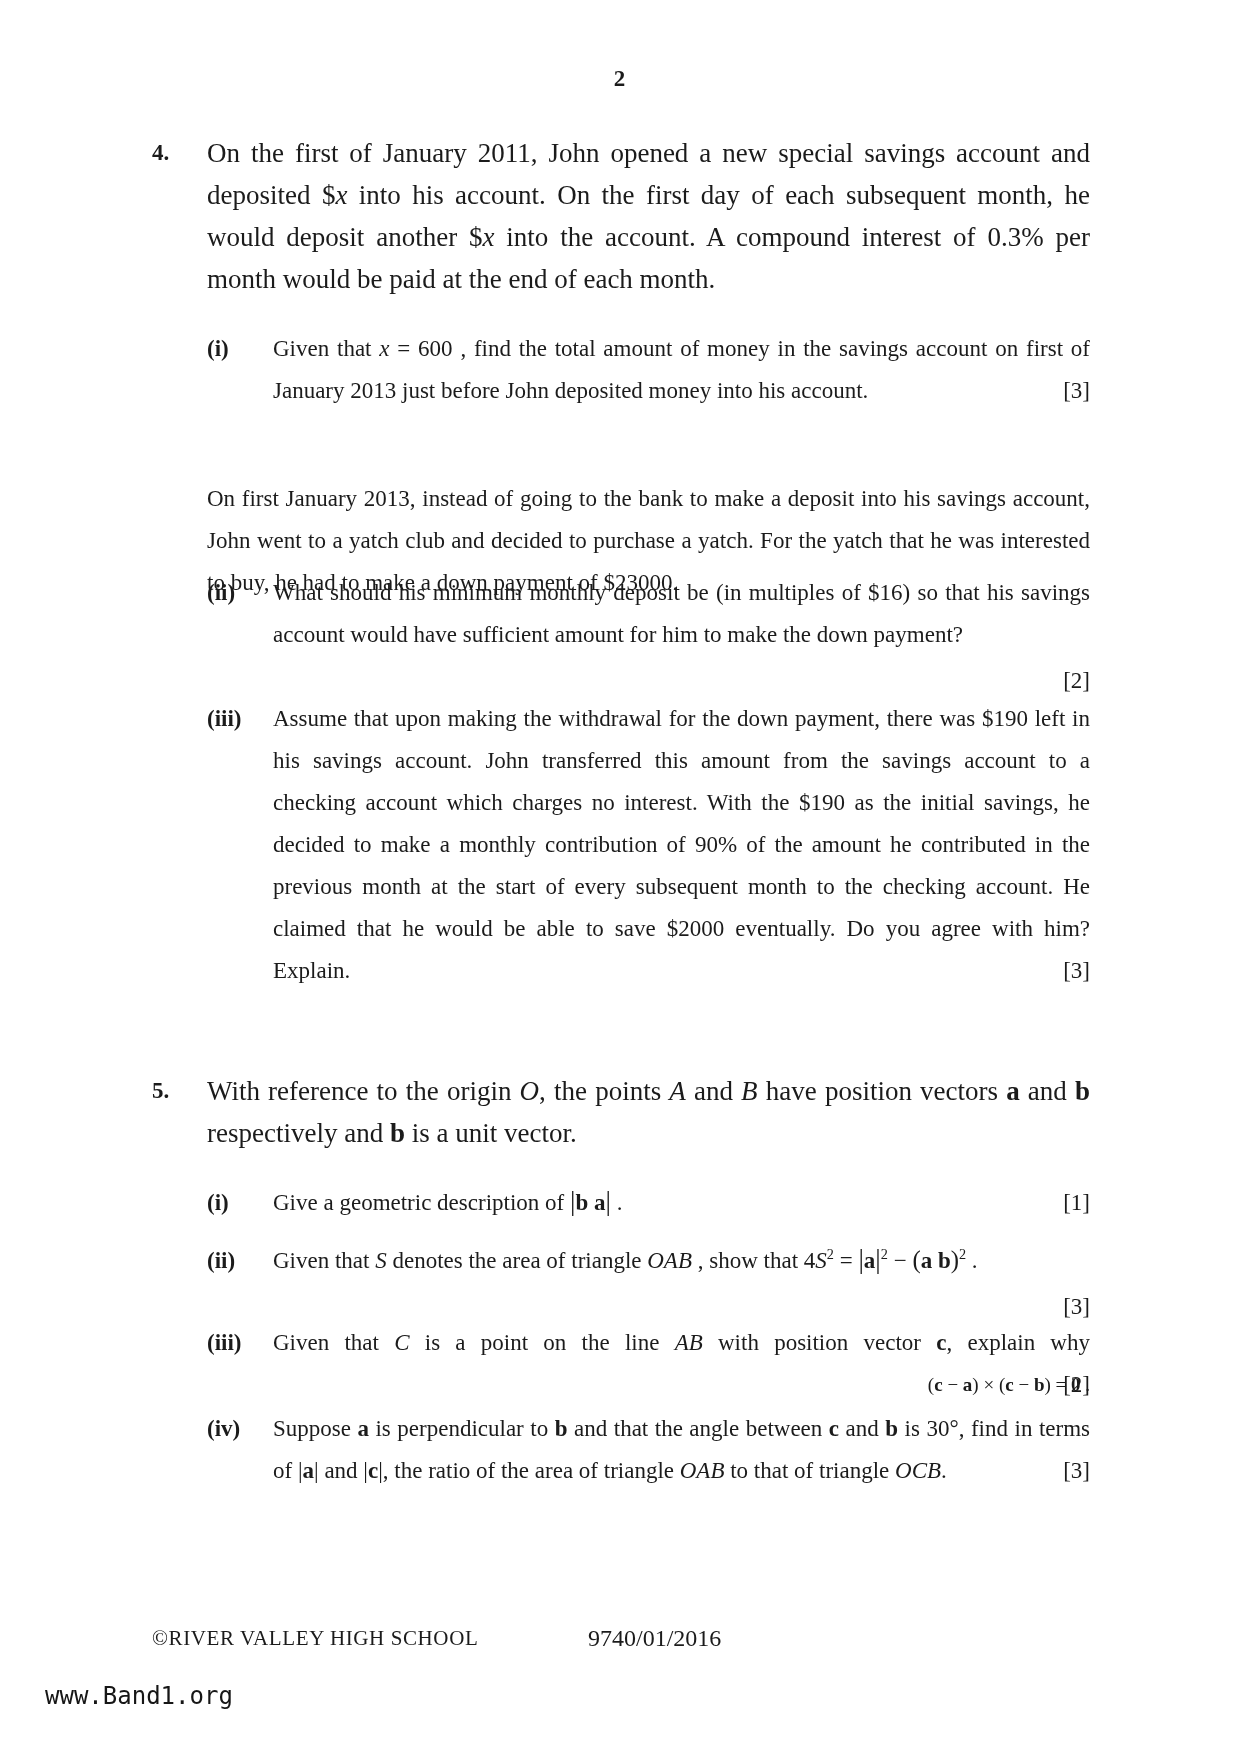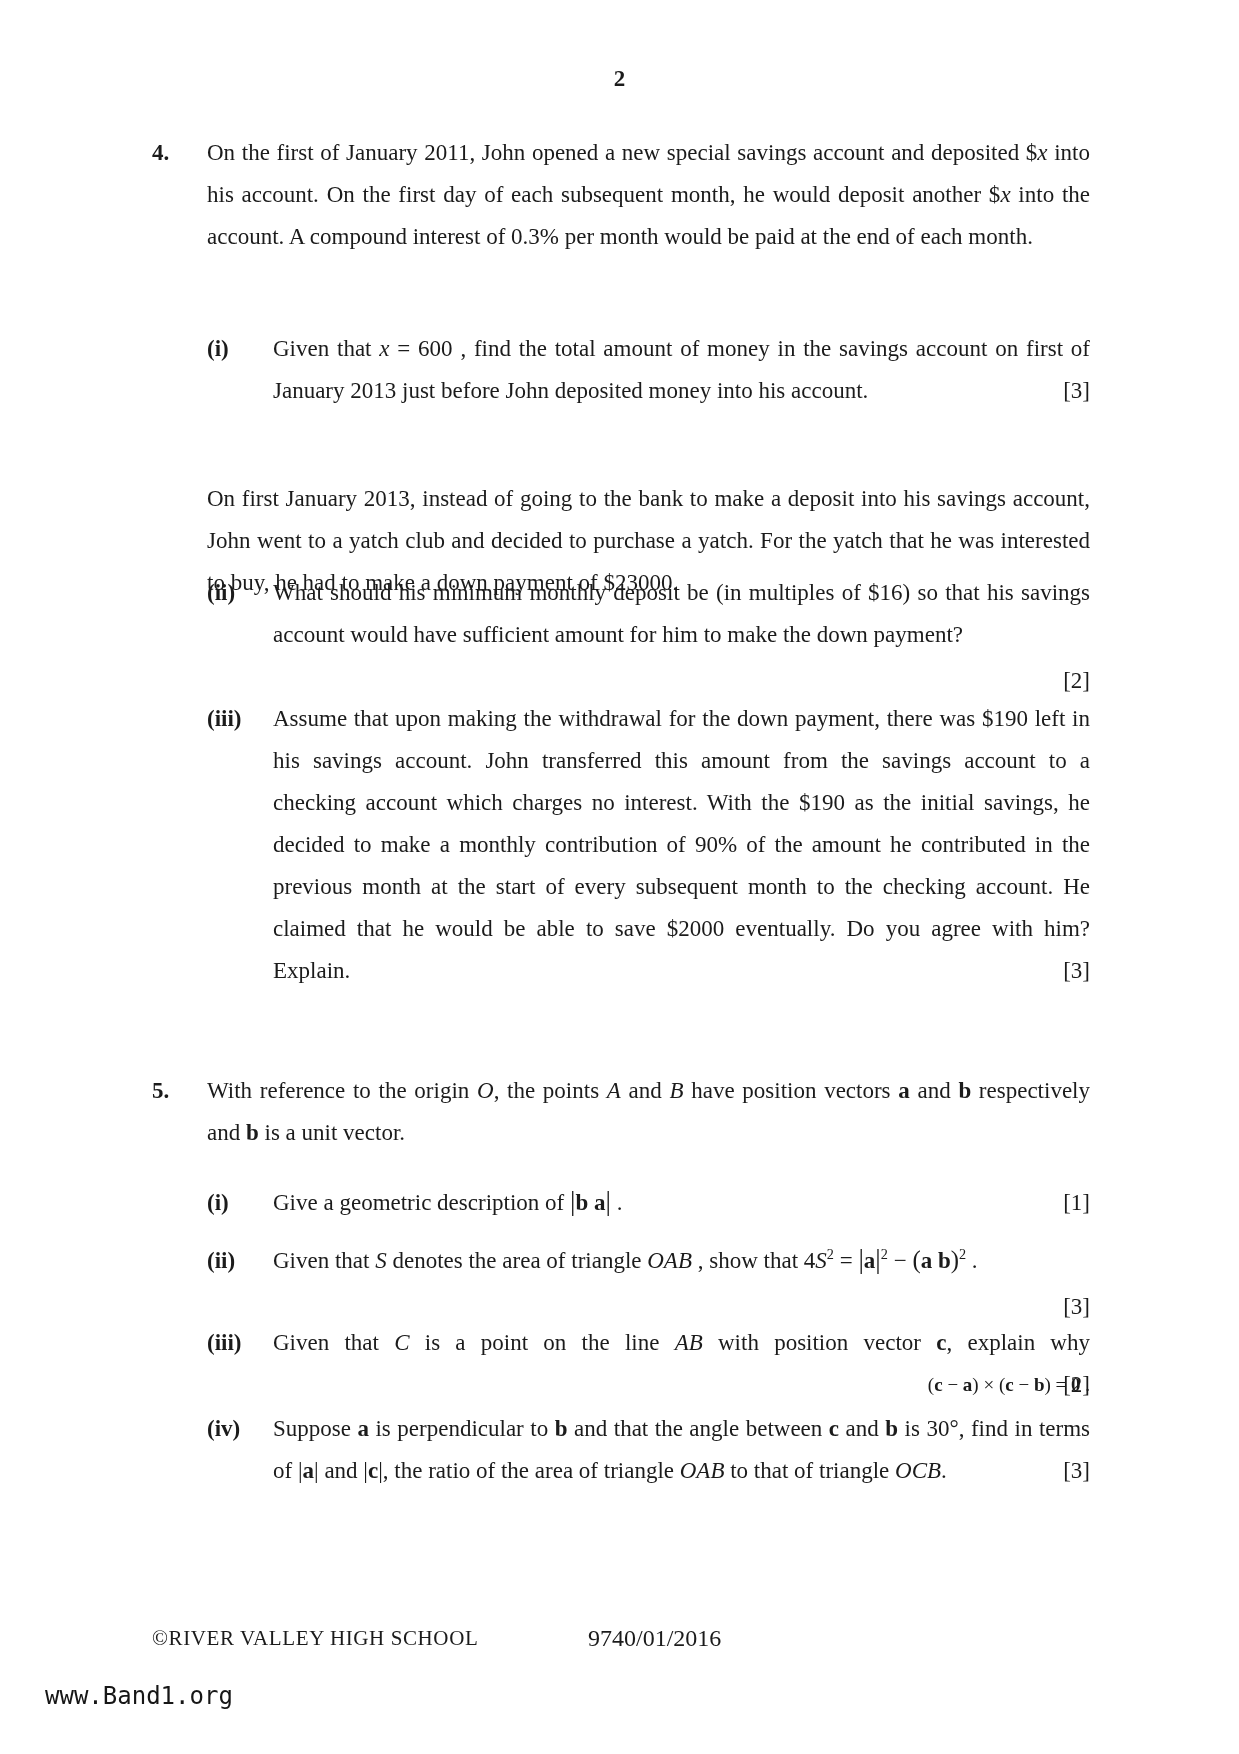--- a/index.html
+++ b/index.html
@@ -11,21 +11,21 @@
     color:#1b1b1b;
     overflow:hidden;
   }
   .pagenum{
     position:absolute;top:64px;left:0;width:1239px;
     text-align:center;font-size:23px;font-weight:bold;line-height:30px;
   }
   
   .qrow{position:absolute;left:152px;right:149px;}
   .qnum{position:absolute;left:0;top:0;width:55px;font-weight:bold;font-size:23px;line-height:42px;}
-  .qbody{margin-left:55px;font-size:23px;line-height:42px;text-align:justify;}
+  .qbody{margin-left:55px;font-size:27px;line-height:42px;text-align:justify;}
   
   .para{position:absolute;left:207px;right:149px;font-size:23px;line-height:42px;text-align:justify;}
   
   .subitem{position:absolute;left:207px;right:149px;}
   .sublabel{position:absolute;left:0;top:0;width:66px;font-weight:bold;font-size:23px;line-height:42px;}
   .subtext{margin-left:66px;font-size:23px;line-height:42px;text-align:justify;}
   .eqline{font-size:19px;line-height:42px;text-align:right;}
   .force-justify{text-align-last:justify;}
   .marks{position:absolute;right:0;font-size:23px;line-height:42px;}
   

